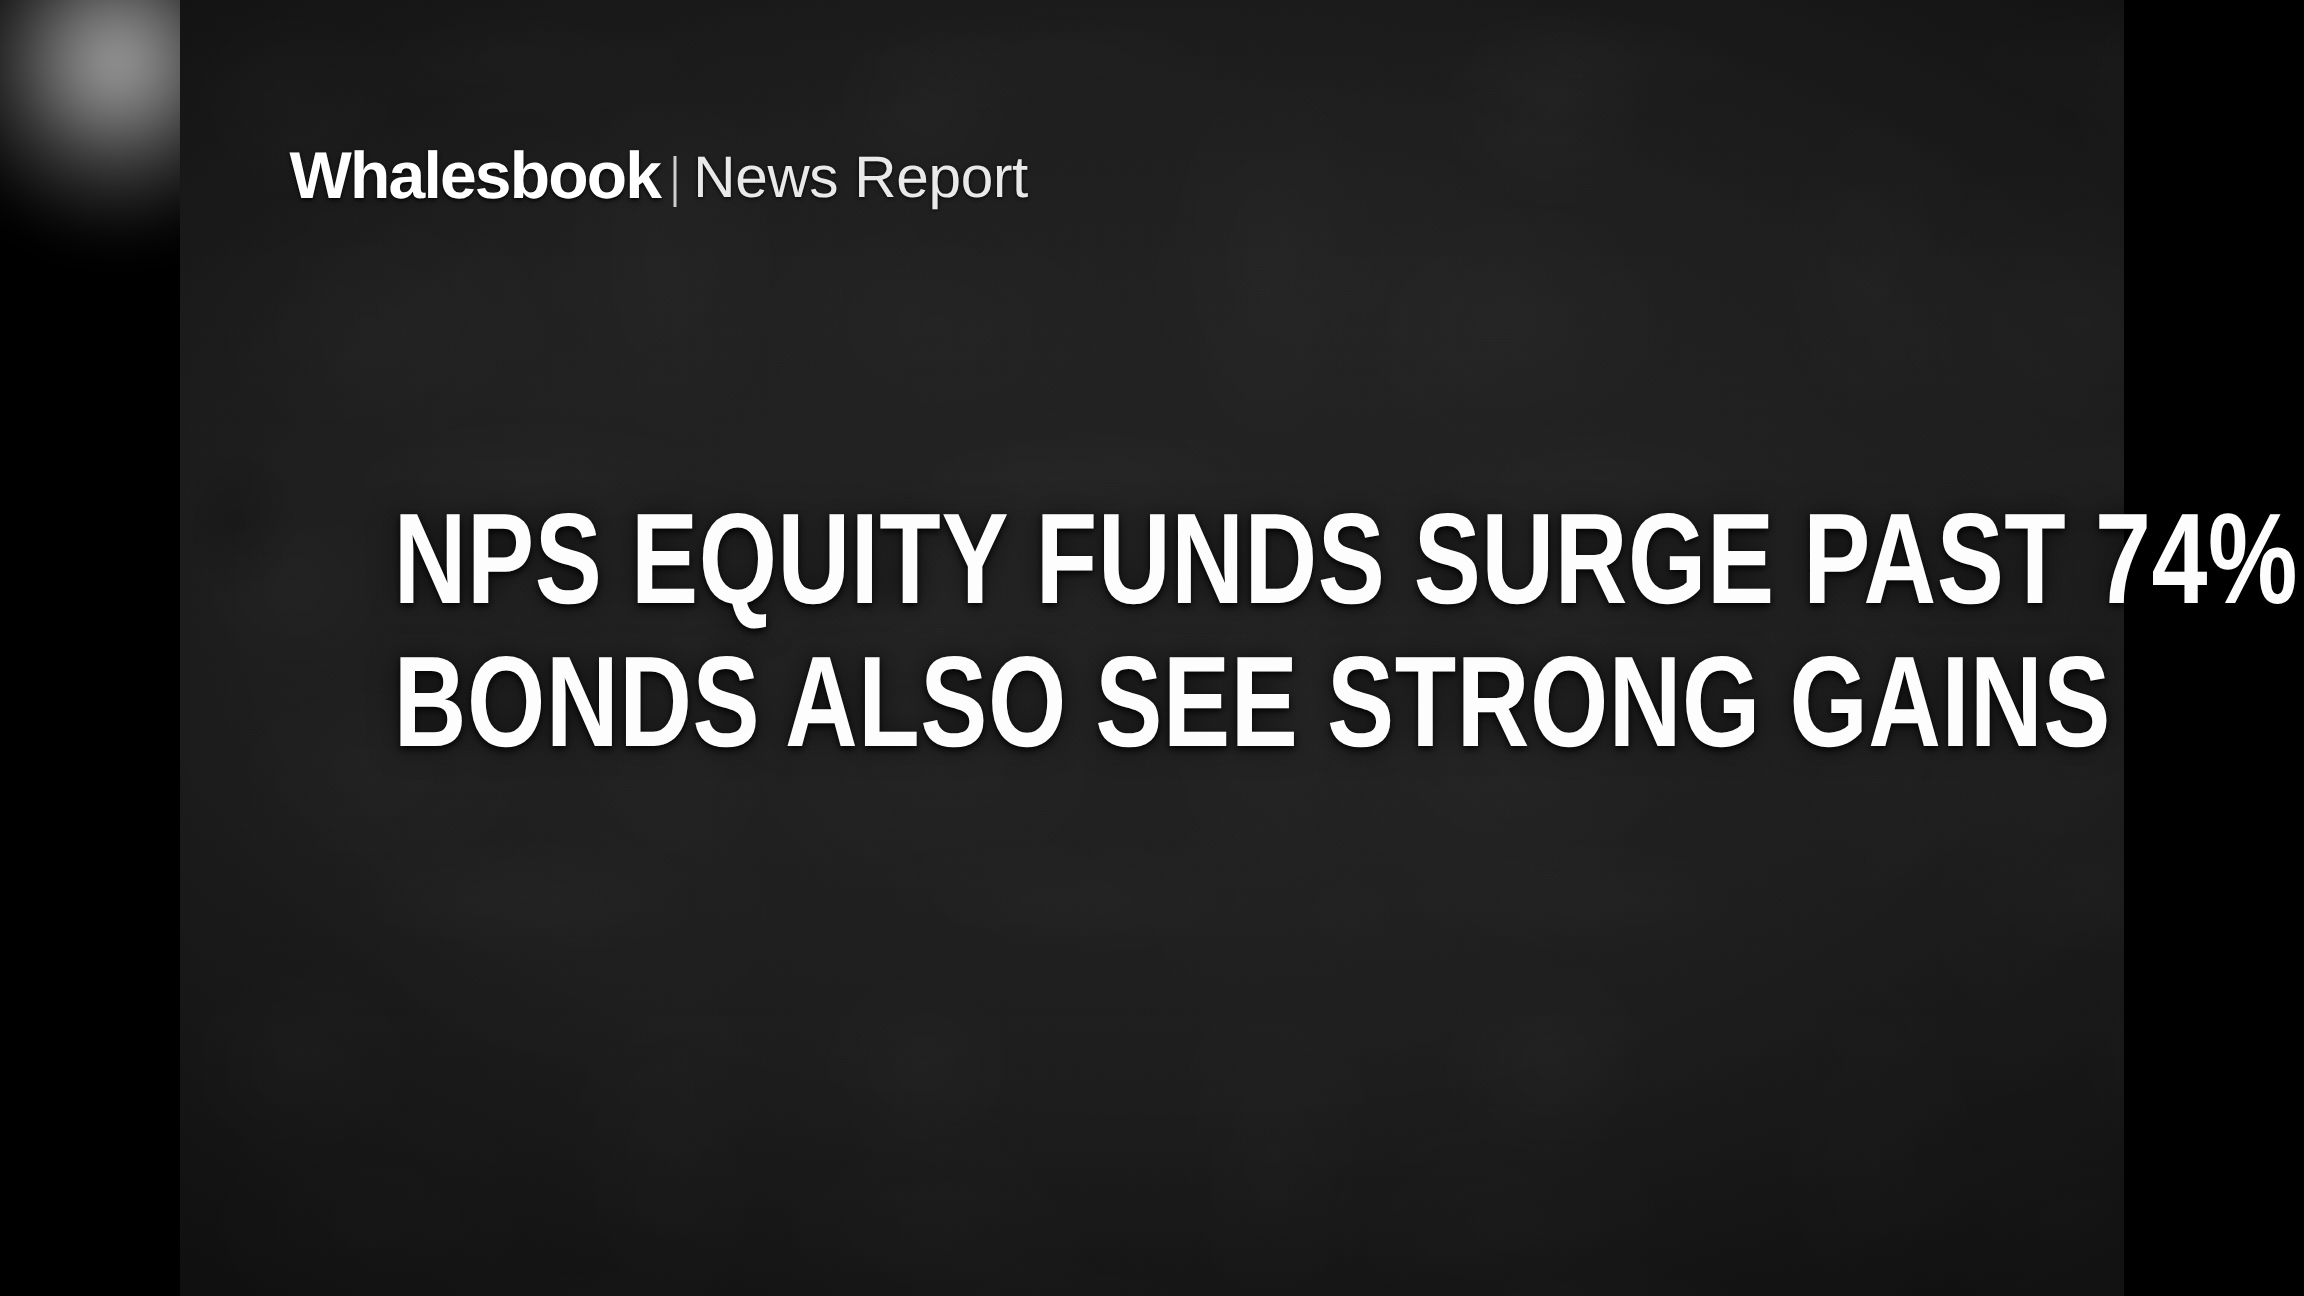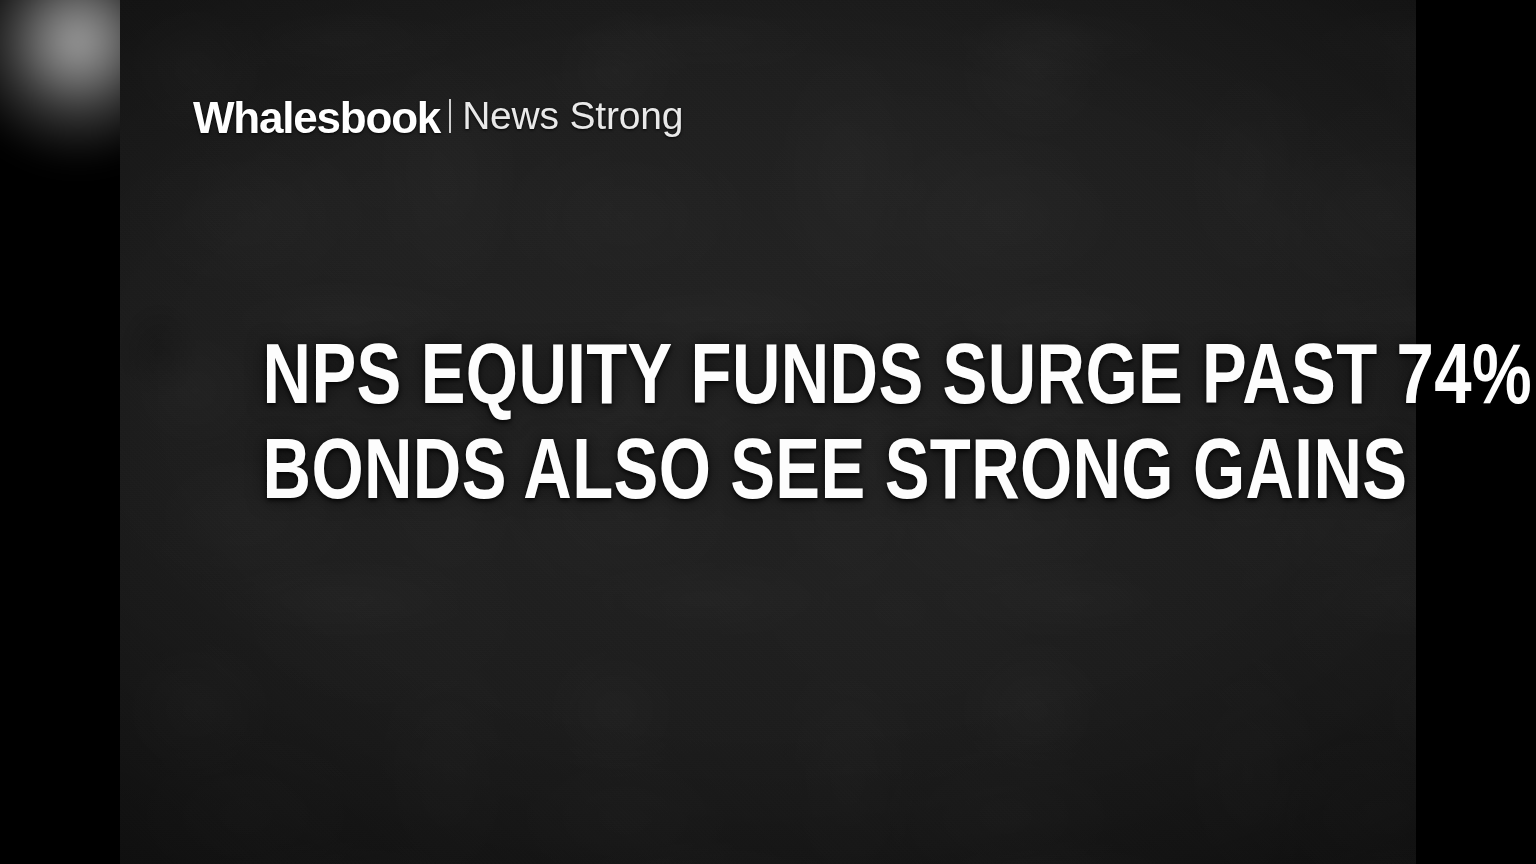--- a/index.html
+++ b/index.html
@@ -137,21 +137,21 @@
       rgba(0,0,0,0) 100%);
     filter: blur(13px);
   }
 
   
   #logo-lockup {
     position: absolute;
     left: 193px;
     top: 96px;
     display: flex;
-    align-items: flex-start;
+    align-items: center;
     white-space: nowrap;
     line-height: 1;
   }
   #logo-wordmark {
     font-family: "Liberation Sans", sans-serif;
     font-weight: 700;
     font-size: 44px;
     letter-spacing: -1.2px;
     color: #ffffff;
     text-shadow: 0 1px 3px rgba(0,0,0,.85);
@@ -212,21 +212,21 @@
   </div>
 
   <div class="letterbox" id="letterbox-left"></div>
   <div class="letterbox" id="letterbox-right"></div>
 
   <div id="corner-glow"></div>
 
   <div id="logo-lockup">
     <span id="logo-wordmark">Whalesbook</span>
     <span id="logo-separator"></span>
-    <span id="logo-tagline">News Strong</span>
+    <span id="logo-tagline">News Report</span>
   </div>
 
   <div id="headline">
     <span class="headline-line">NPS Equity Funds Surge Past 74%,</span>
     <span class="headline-line">Bonds Also See Strong Gains</span>
   </div>
 
 </div>
 
 </body></html>

